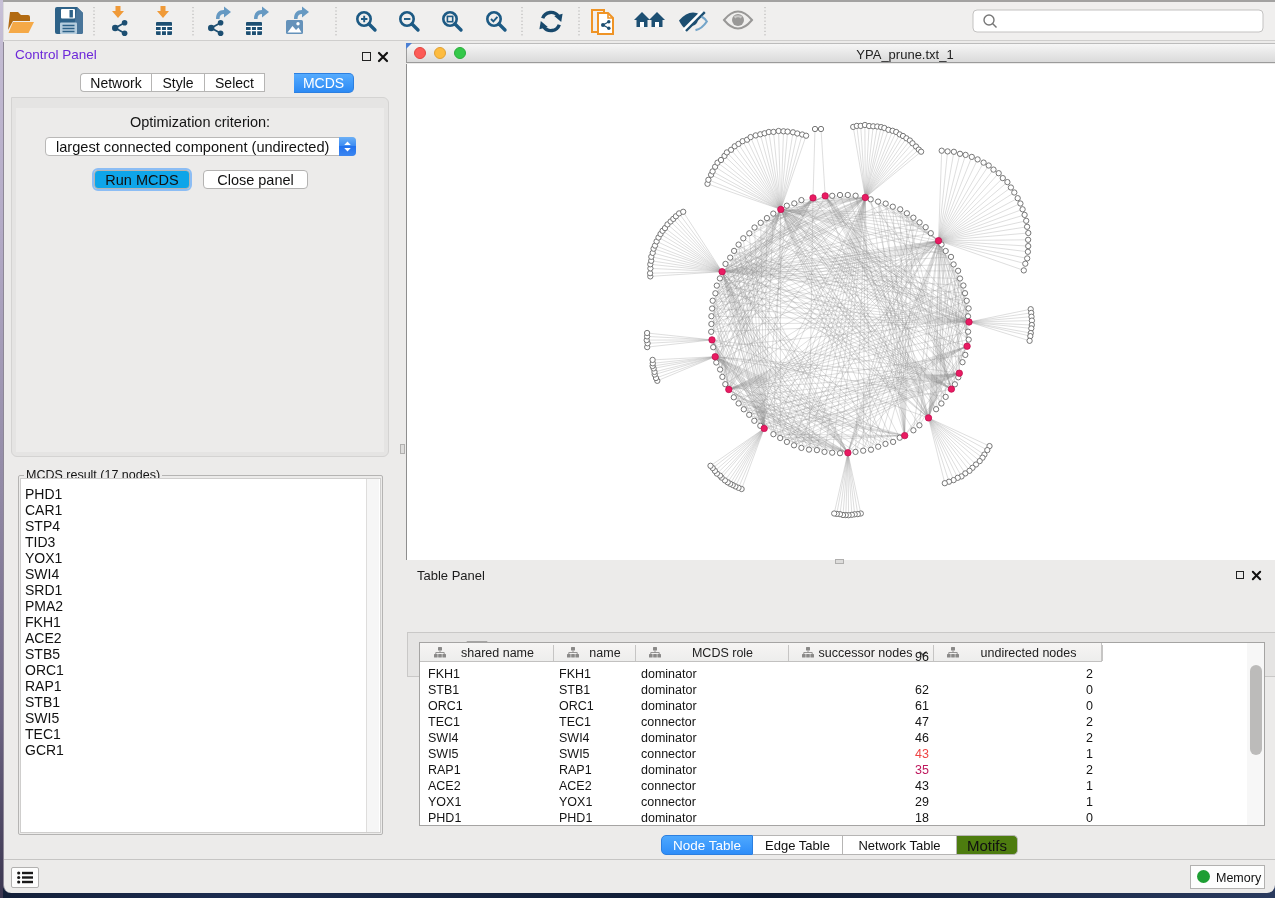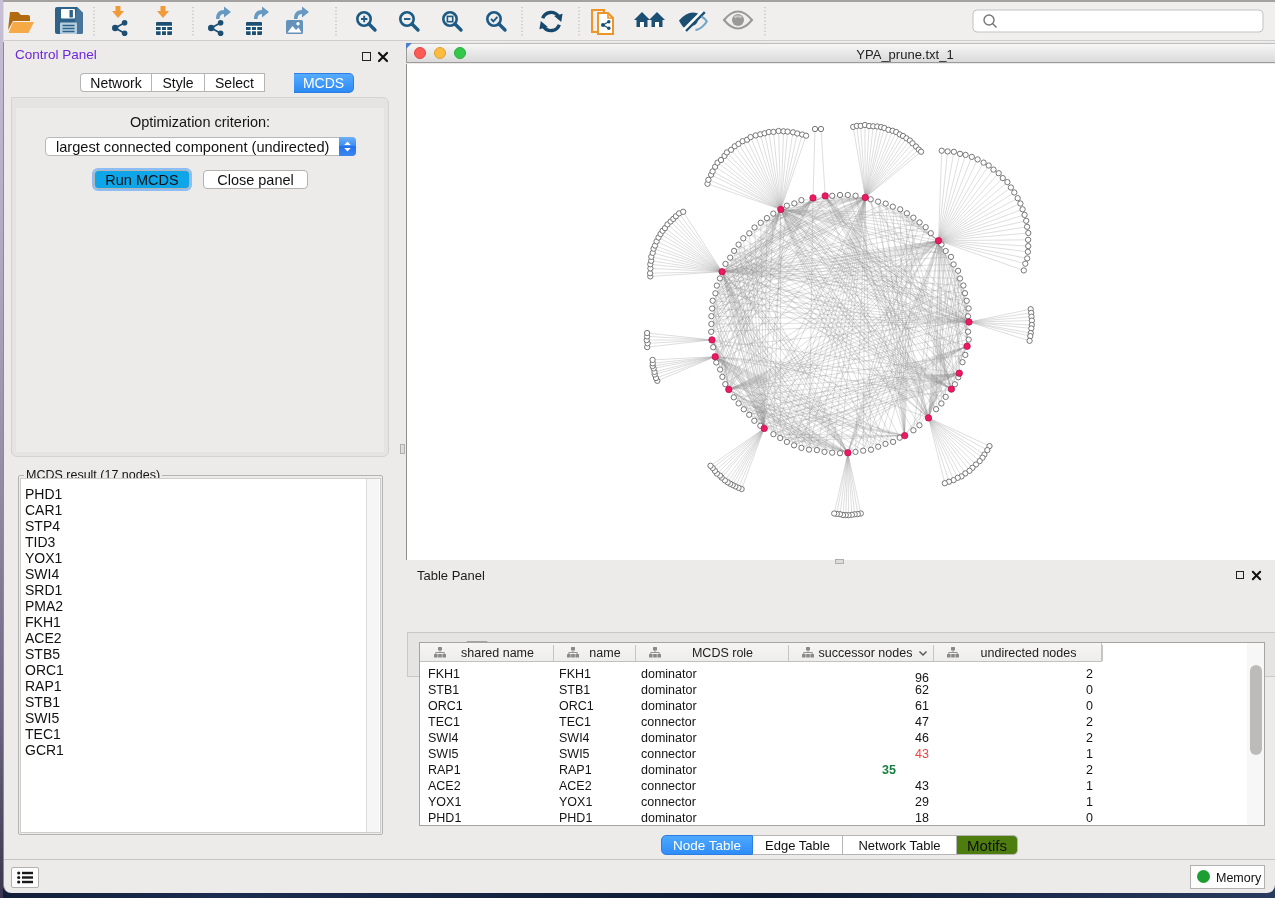--- a/index.html
+++ b/index.html
@@ -1115,21 +1115,21 @@
         <path d="M6 3.4 V5.5 M1.8 7 V5.5 H10.2 V7" stroke="#8a8988" stroke-width="0.9" fill="none"></path>
       </g>
     </svg>
 <div style="position:absolute;left:539px;top:3px;width:139px;height:13px;text-align:center;font-size:12.5px;color:#222;">undirected nodes</div>
 <svg style="position:absolute;left:498px;top:7px" width="10" height="7" viewBox="0 0 10 7">
       <path d="M1.5 1.5 L5 5 L8.5 1.5" stroke="#555" stroke-width="1.4" fill="none"></path>
     </svg>
 <div style="position:absolute;left:8px;top:24px;font-size:12.5px;color:#141414;">FKH1</div>
 <div style="position:absolute;left:139px;top:24px;font-size:12.5px;color:#141414;">FKH1</div>
 <div style="position:absolute;left:221px;top:24px;font-size:12.5px;color:#141414;">dominator</div>
-<div style="position:absolute;left:429px;top:28px;width:80px;text-align:right;font-size:12.5px;color:#141414;">96</div>
+<div style="position:absolute;left:429px;top:7px;width:80px;text-align:right;font-size:12.5px;color:#141414;">96</div>
 <div style="position:absolute;left:596px;top:24px;width:77px;text-align:right;font-size:12.5px;color:#141414;">2</div>
 <div style="position:absolute;left:8px;top:40px;font-size:12.5px;color:#141414;">STB1</div>
 <div style="position:absolute;left:139px;top:40px;font-size:12.5px;color:#141414;">STB1</div>
 <div style="position:absolute;left:221px;top:40px;font-size:12.5px;color:#141414;">dominator</div>
 <div style="position:absolute;left:429px;top:40px;width:80px;text-align:right;font-size:12.5px;color:#141414;">62</div>
 <div style="position:absolute;left:596px;top:40px;width:77px;text-align:right;font-size:12.5px;color:#141414;">0</div>
 <div style="position:absolute;left:8px;top:56px;font-size:12.5px;color:#141414;">ORC1</div>
 <div style="position:absolute;left:139px;top:56px;font-size:12.5px;color:#141414;">ORC1</div>
 <div style="position:absolute;left:221px;top:56px;font-size:12.5px;color:#141414;">dominator</div>
 <div style="position:absolute;left:429px;top:56px;width:80px;text-align:right;font-size:12.5px;color:#141414;">61</div>
@@ -1145,21 +1145,21 @@
 <div style="position:absolute;left:429px;top:88px;width:80px;text-align:right;font-size:12.5px;color:#141414;">46</div>
 <div style="position:absolute;left:596px;top:88px;width:77px;text-align:right;font-size:12.5px;color:#141414;">2</div>
 <div style="position:absolute;left:8px;top:104px;font-size:12.5px;color:#141414;">SWI5</div>
 <div style="position:absolute;left:139px;top:104px;font-size:12.5px;color:#141414;">SWI5</div>
 <div style="position:absolute;left:221px;top:104px;font-size:12.5px;color:#141414;">connector</div>
 <div style="position:absolute;left:429px;top:104px;width:80px;text-align:right;font-size:12.5px;color:#ef4444;">43</div>
 <div style="position:absolute;left:596px;top:104px;width:77px;text-align:right;font-size:12.5px;color:#141414;">1</div>
 <div style="position:absolute;left:8px;top:120px;font-size:12.5px;color:#141414;">RAP1</div>
 <div style="position:absolute;left:139px;top:120px;font-size:12.5px;color:#141414;">RAP1</div>
 <div style="position:absolute;left:221px;top:120px;font-size:12.5px;color:#141414;">dominator</div>
-<div style="position:absolute;left:429px;top:120px;width:80px;text-align:center;font-size:12.5px;color:#15803d;font-weight:bold;">35</div>
+<div style="position:absolute;left:429px;top:120px;width:80px;text-align:right;font-size:12.5px;color:#be185d;">35</div>
 <div style="position:absolute;left:596px;top:120px;width:77px;text-align:right;font-size:12.5px;color:#141414;">2</div>
 <div style="position:absolute;left:8px;top:136px;font-size:12.5px;color:#141414;">ACE2</div>
 <div style="position:absolute;left:139px;top:136px;font-size:12.5px;color:#141414;">ACE2</div>
 <div style="position:absolute;left:221px;top:136px;font-size:12.5px;color:#141414;">connector</div>
 <div style="position:absolute;left:429px;top:136px;width:80px;text-align:right;font-size:12.5px;color:#141414;">43</div>
 <div style="position:absolute;left:596px;top:136px;width:77px;text-align:right;font-size:12.5px;color:#141414;">1</div>
 <div style="position:absolute;left:8px;top:152px;font-size:12.5px;color:#141414;">YOX1</div>
 <div style="position:absolute;left:139px;top:152px;font-size:12.5px;color:#141414;">YOX1</div>
 <div style="position:absolute;left:221px;top:152px;font-size:12.5px;color:#141414;">connector</div>
 <div style="position:absolute;left:429px;top:152px;width:80px;text-align:right;font-size:12.5px;color:#141414;">29</div>

